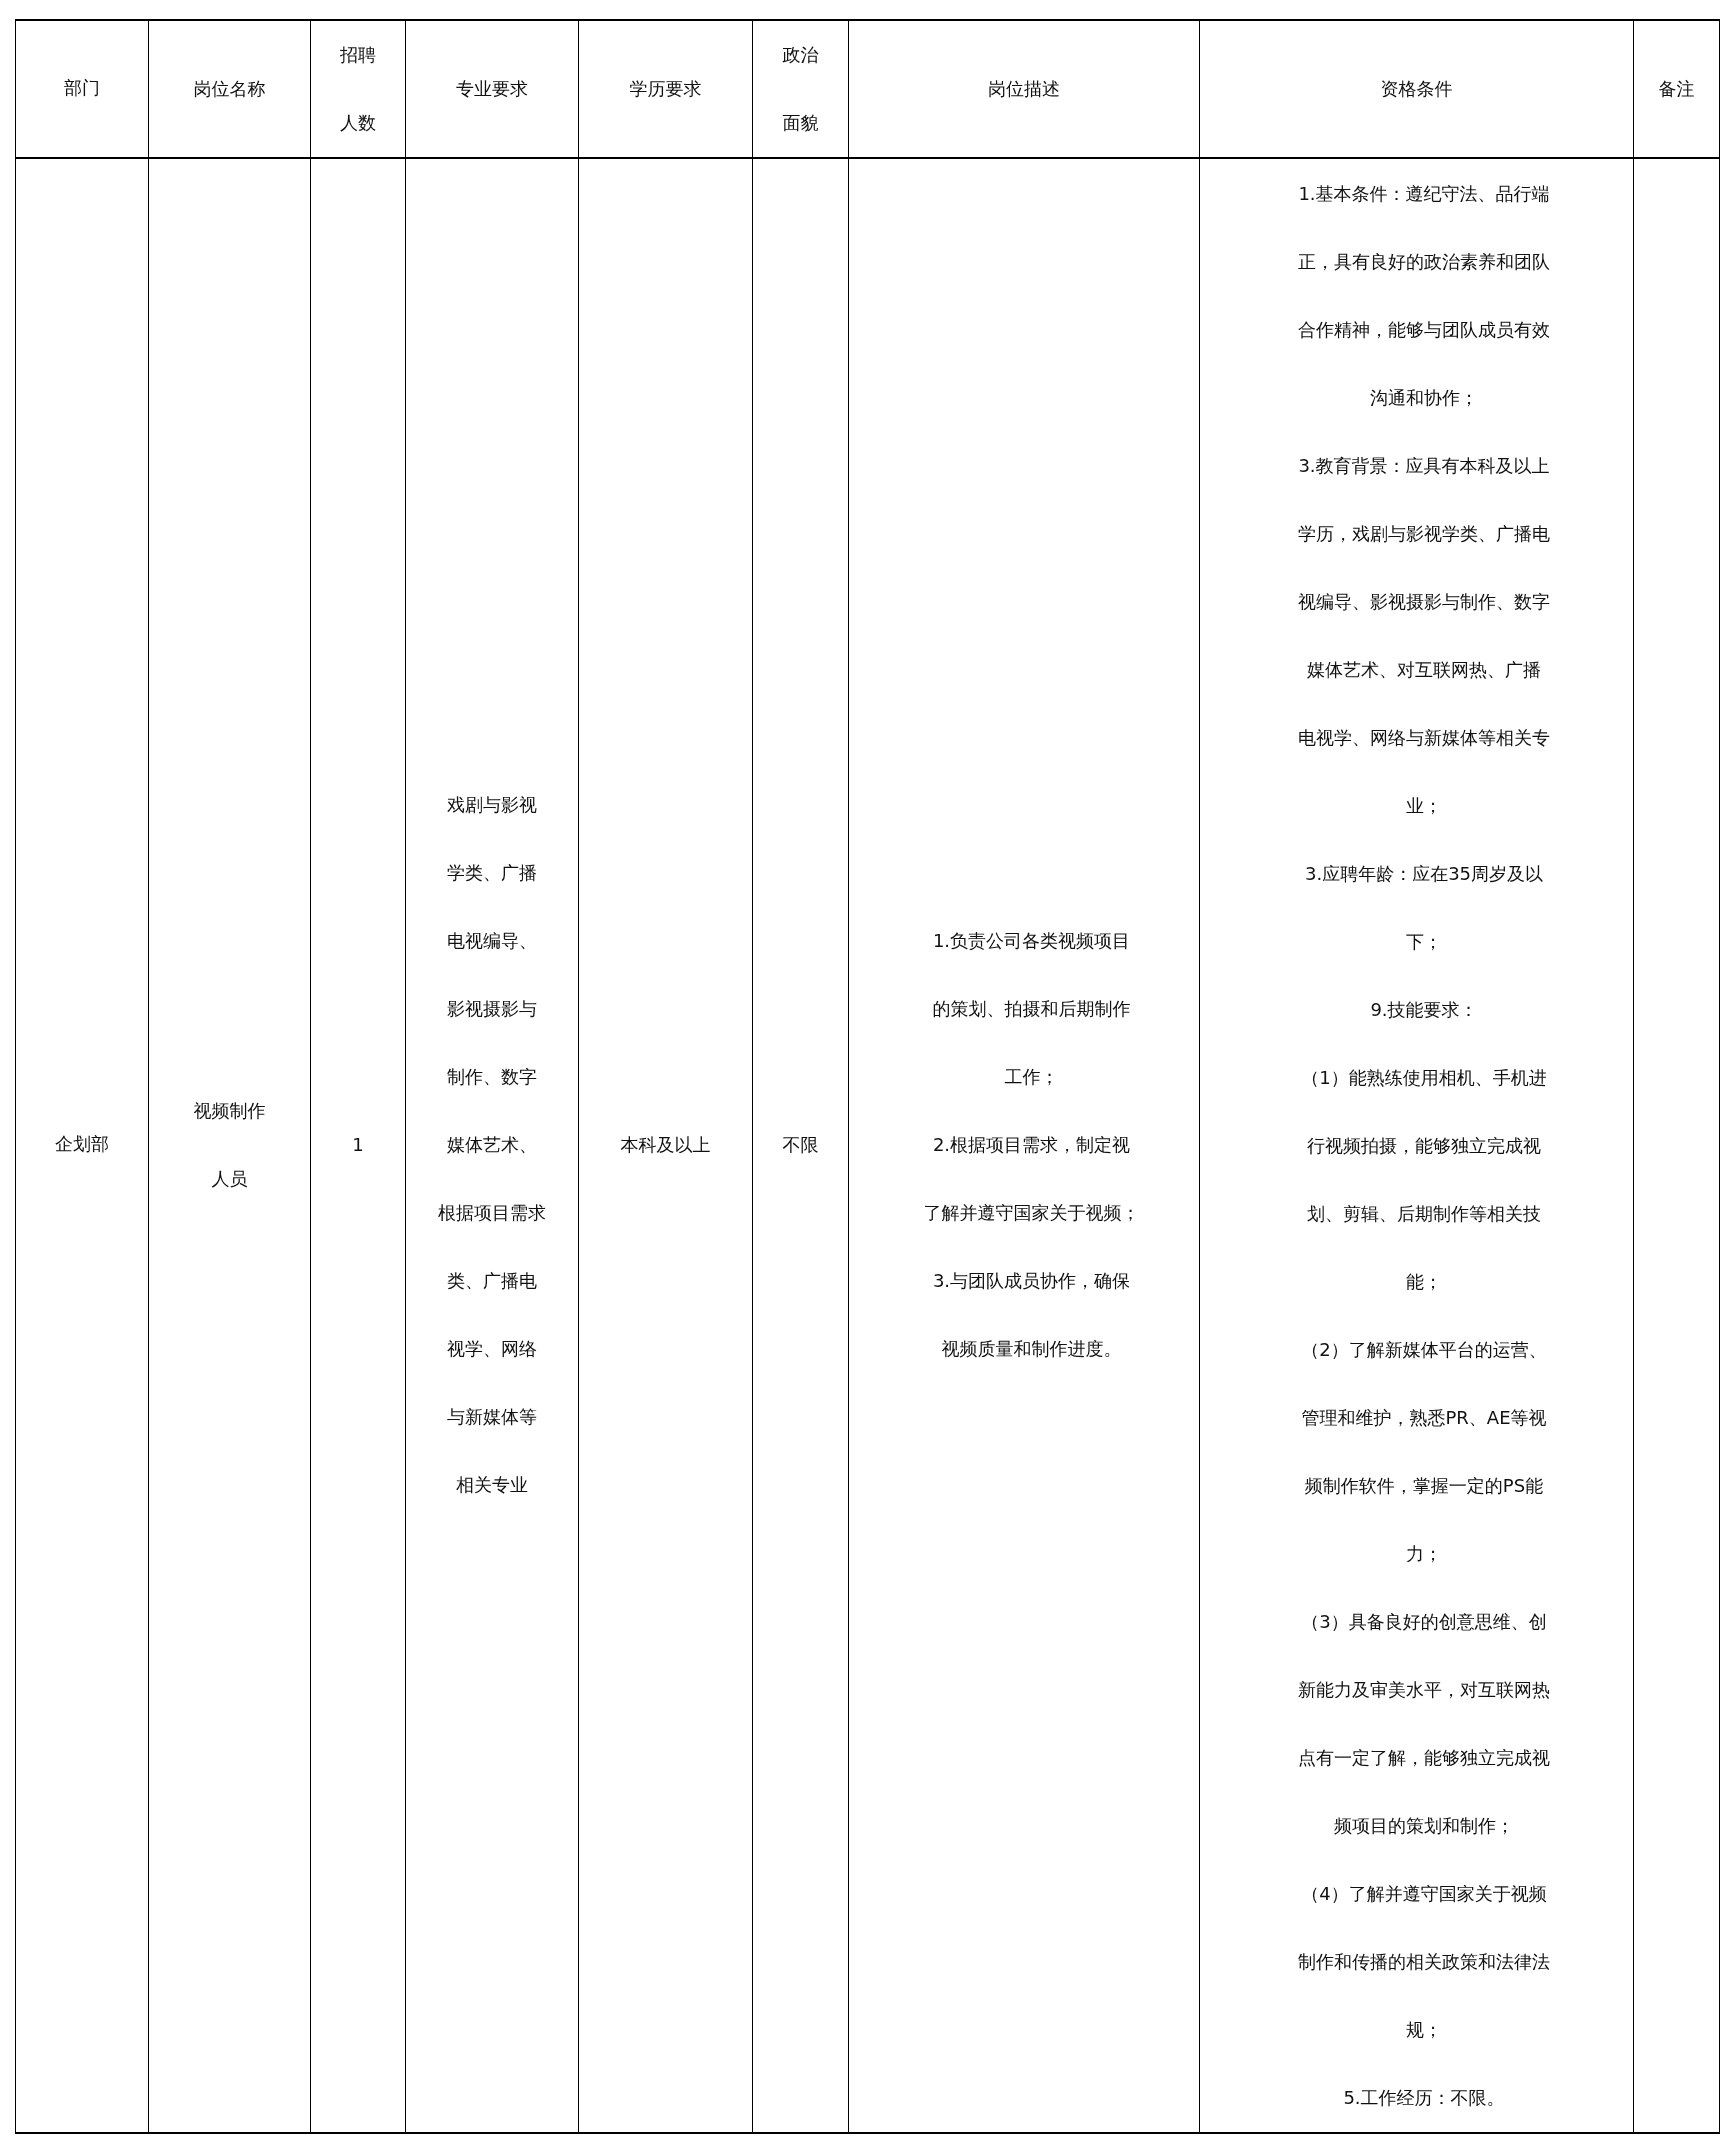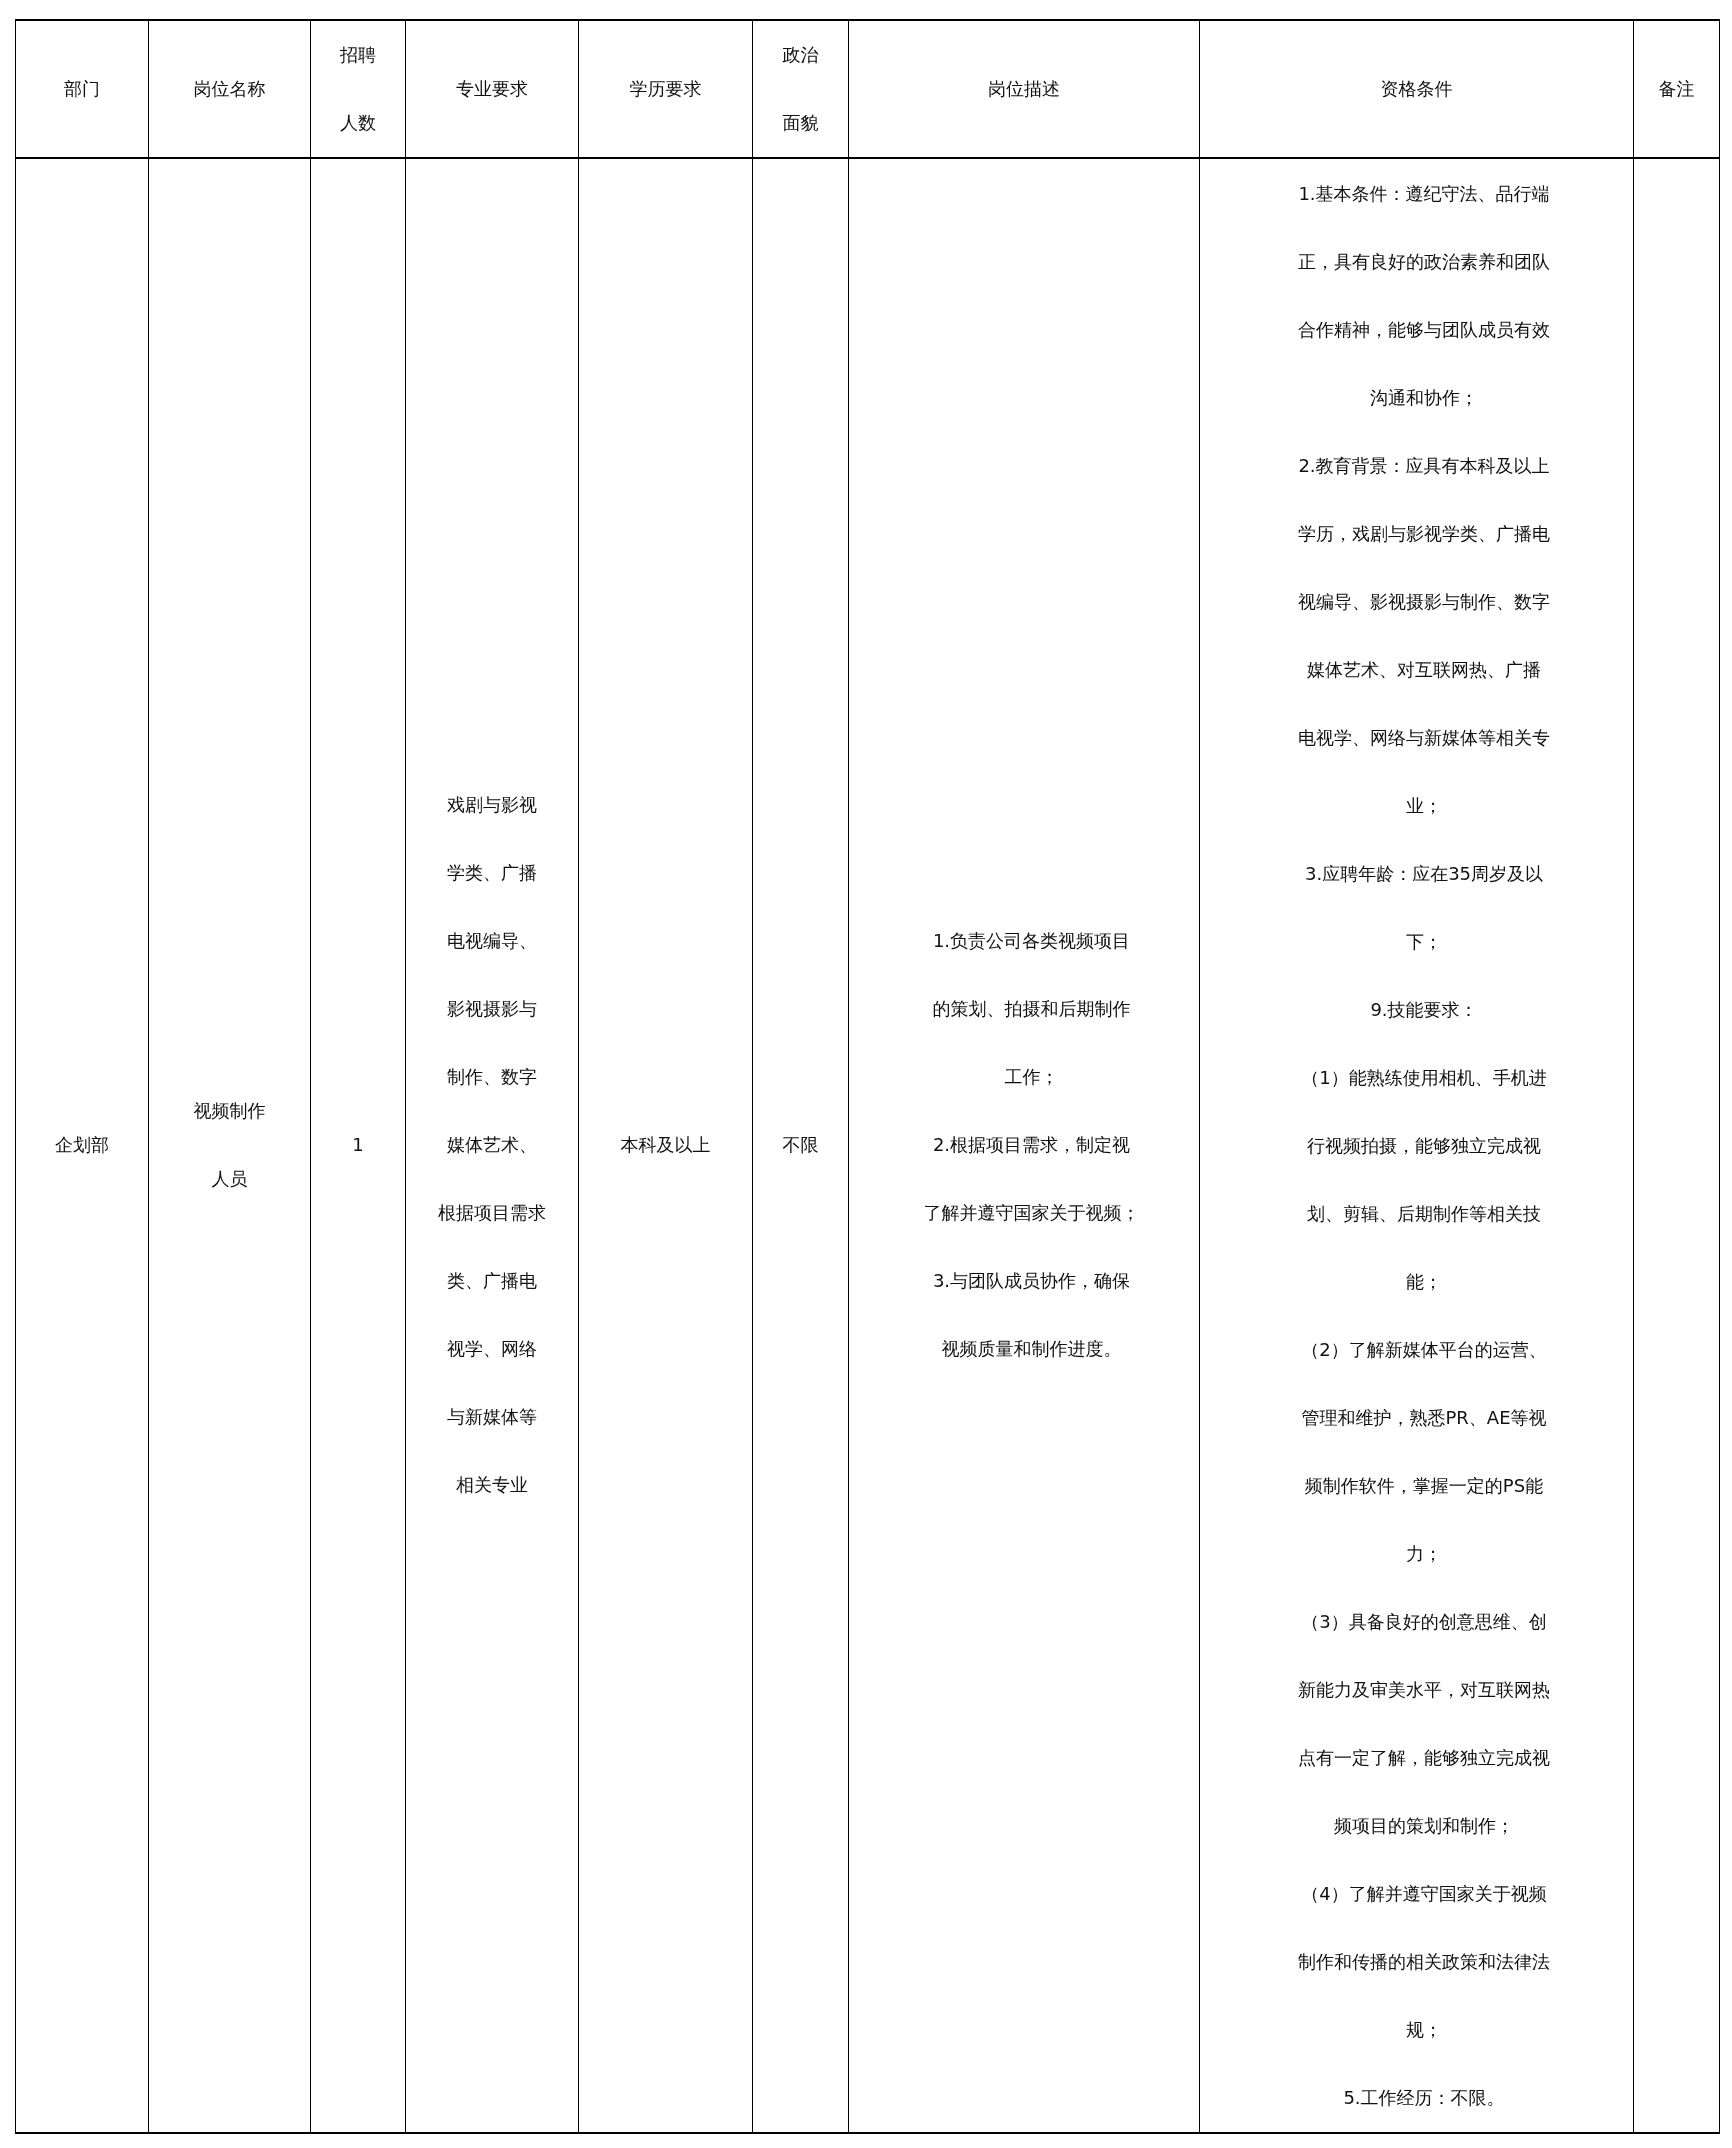--- a/index.html
+++ b/index.html
@@ -18,21 +18,21 @@
     line-height: 68px;
     vertical-align: middle;
     text-align: center;
     word-break: break-all;
   }
   table.recruit tr.head th { height: 136px; border-bottom: 2.6px solid #000000; border-top: 2.6px solid #000000; }
   table.recruit tr.body td { height: 1966px; border-bottom: 2.6px solid #000000; margin-top: 24px; }
   .line { display: block; white-space: nowrap; }
   .left { text-align: left; padding-left: 15px !important; }
   .qual { vertical-align: top !important; padding-top: 1.8px !important; }
-  .first { border-left: 2.6px solid #000; }
+  .first { border-left: 2.6px solid #000; font-family: Liberation Mono, monospace; }
   .last { border-right: 2.6px solid #000; }
 </style>
 </head>
 <body>
 
 <table class="recruit">
   <colgroup>
     <col style="width:133px">
       <col style="width:162px">
       <col style="width:95px">
@@ -112,21 +112,21 @@
       <span class="line">2.根据项目需求，制定视</span>
       <span class="line">了解并遵守国家关于视频；</span>
       <span class="line">3.与团队成员协作，确保</span>
       <span class="line">视频质量和制作进度。</span>
     </td>
     <td class="left qual">
       <span class="line">1.基本条件：遵纪守法、品行端</span>
       <span class="line">正，具有良好的政治素养和团队</span>
       <span class="line">合作精神，能够与团队成员有效</span>
       <span class="line">沟通和协作；</span>
-      <span class="line">2.教育背景：应具有本科及以上</span>
+      <span class="line">3.教育背景：应具有本科及以上</span>
       <span class="line">学历，戏剧与影视学类、广播电</span>
       <span class="line">视编导、影视摄影与制作、数字</span>
       <span class="line">媒体艺术、对互联网热、广播</span>
       <span class="line">电视学、网络与新媒体等相关专</span>
       <span class="line">业；</span>
       <span class="line">3.应聘年龄：应在35周岁及以</span>
       <span class="line">下；</span>
       <span class="line">9.技能要求：</span>
       <span class="line">（1）能熟练使用相机、手机进</span>
       <span class="line">行视频拍摄，能够独立完成视</span>

